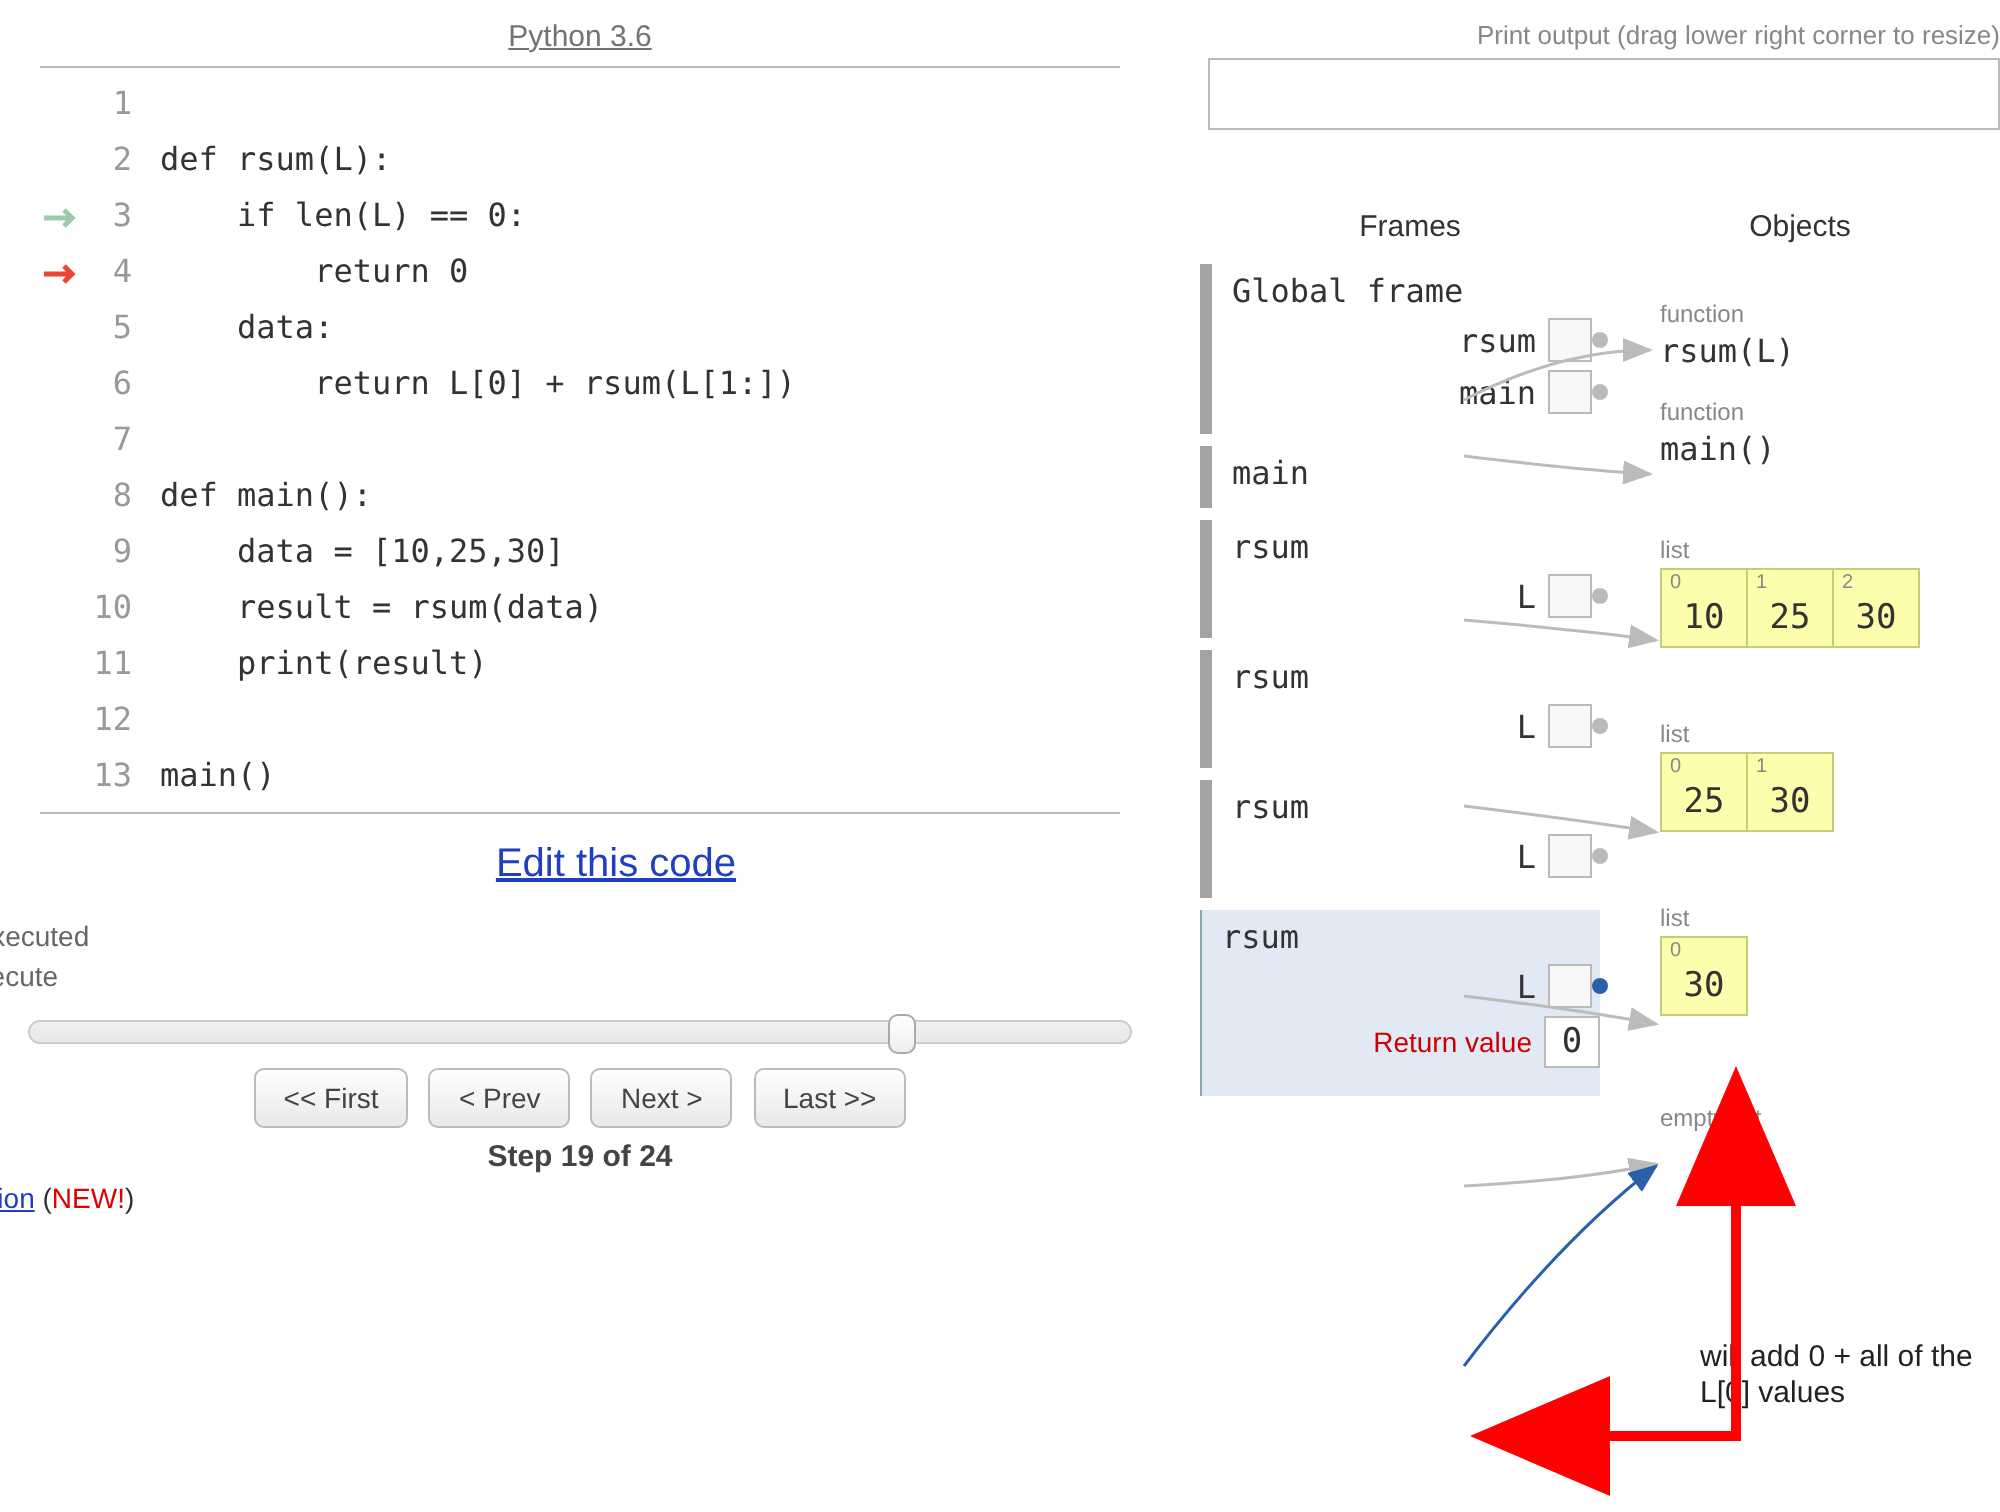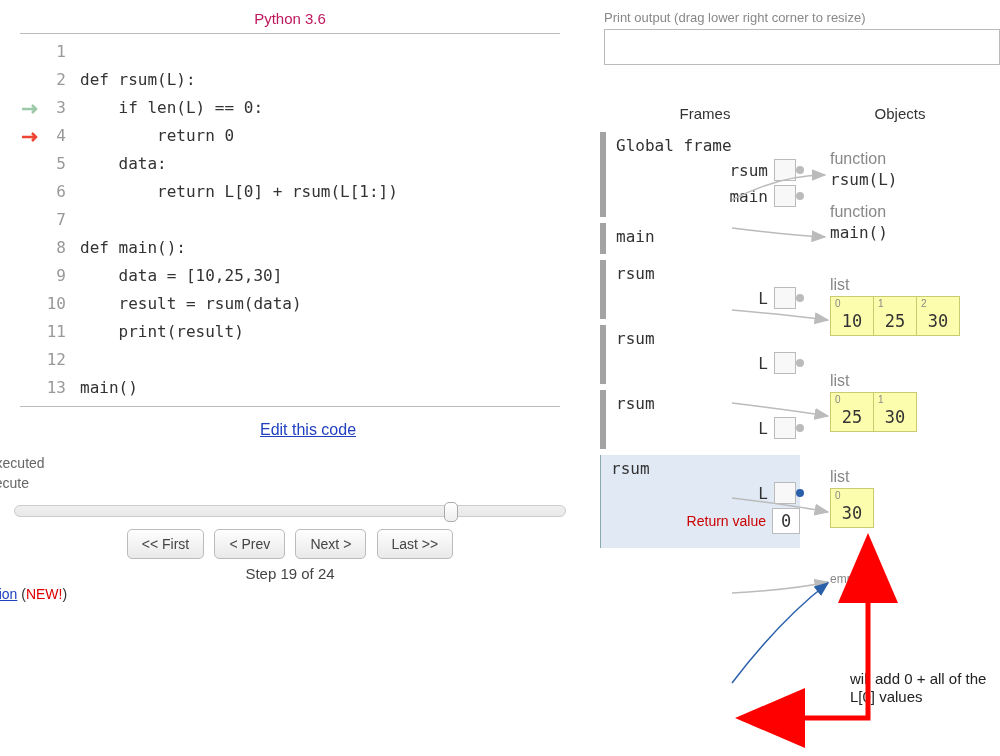--- a/index.html
+++ b/index.html
@@ -22,22 +22,23 @@
   }
   .right-pane {
     position: absolute;
     left: 590px;
     top: 0;
     width: 410px;
   }
   .title {
     text-align: center;
     font-size: 15px;
-    color: #be185d;
+    color: #737373;
     margin: 10px 0 6px 0;
+    text-decoration: underline;
   }
   .code-block {
     border-top: 1px solid #bbb;
     border-bottom: 1px solid #bbb;
     margin: 0 20px;
     padding: 4px 0;
     font-family: "Menlo", "Consolas", monospace;
     font-size: 16px;
     line-height: 28px;
   }
@@ -57,21 +58,21 @@
     padding-right: 14px;
   }
   .code-text { color: #333; }
   .edit-link {
     display: block;
     text-align: center;
     margin: 14px 18px;
     color: #2040c0;
     text-decoration: underline;
     cursor: pointer;
-    font-size: 16px;
+    font-size: 20px;
     padding-left: 36px;
   }
   .status-lines {
     color: #666;
     font-size: 14px;
     margin-left: -20px;
     line-height: 20px;
   }
   .slider-bar {
     margin: 12px 14px 12px 14px;
@@ -104,32 +105,34 @@
     border-radius: 5px;
     font-size: 14px;
     color: #444;
     cursor: pointer;
   }
   .step-label {
     text-align: center;
     font-size: 15px;
     color: #444;
     margin: 4px 16px;
+    font-weight: bold;
   }
   .bottom-link {
     font-size: 14px;
     margin-left: -20px;
     margin-top: 4px;
   }
   .bottom-link .lk { color: #2040c0; text-decoration: underline; cursor: pointer; }
   .bottom-link .new { color: #d00; }
   .out-label {
     font-size: 13px;
     color: #888;
     margin: 10px 0 4px 14px;
+    text-align: right;
   }
   .out-box {
     margin-left: 14px;
     height: 36px;
     border: 1px solid #bbb;
     background: #fff;
   }
   .fo-headers {
     display: flex;
     margin: 40px 0 10px 20px;
@@ -195,21 +198,21 @@
     position: relative;
     left: 4px;
   }
   .obj-col {
     position: absolute;
     left: 830px;
     top: 150px;
     width: 170px;
   }
   .obj-label {
-    font-size: 16px;
+    font-size: 12px;
     color: #888;
     margin-bottom: 2px;
   }
   .obj-fn {
     font-family: "Menlo","Consolas",monospace;
     font-size: 16px;
     margin-bottom: 14px;
   }
   .list-box {
     display: flex;

